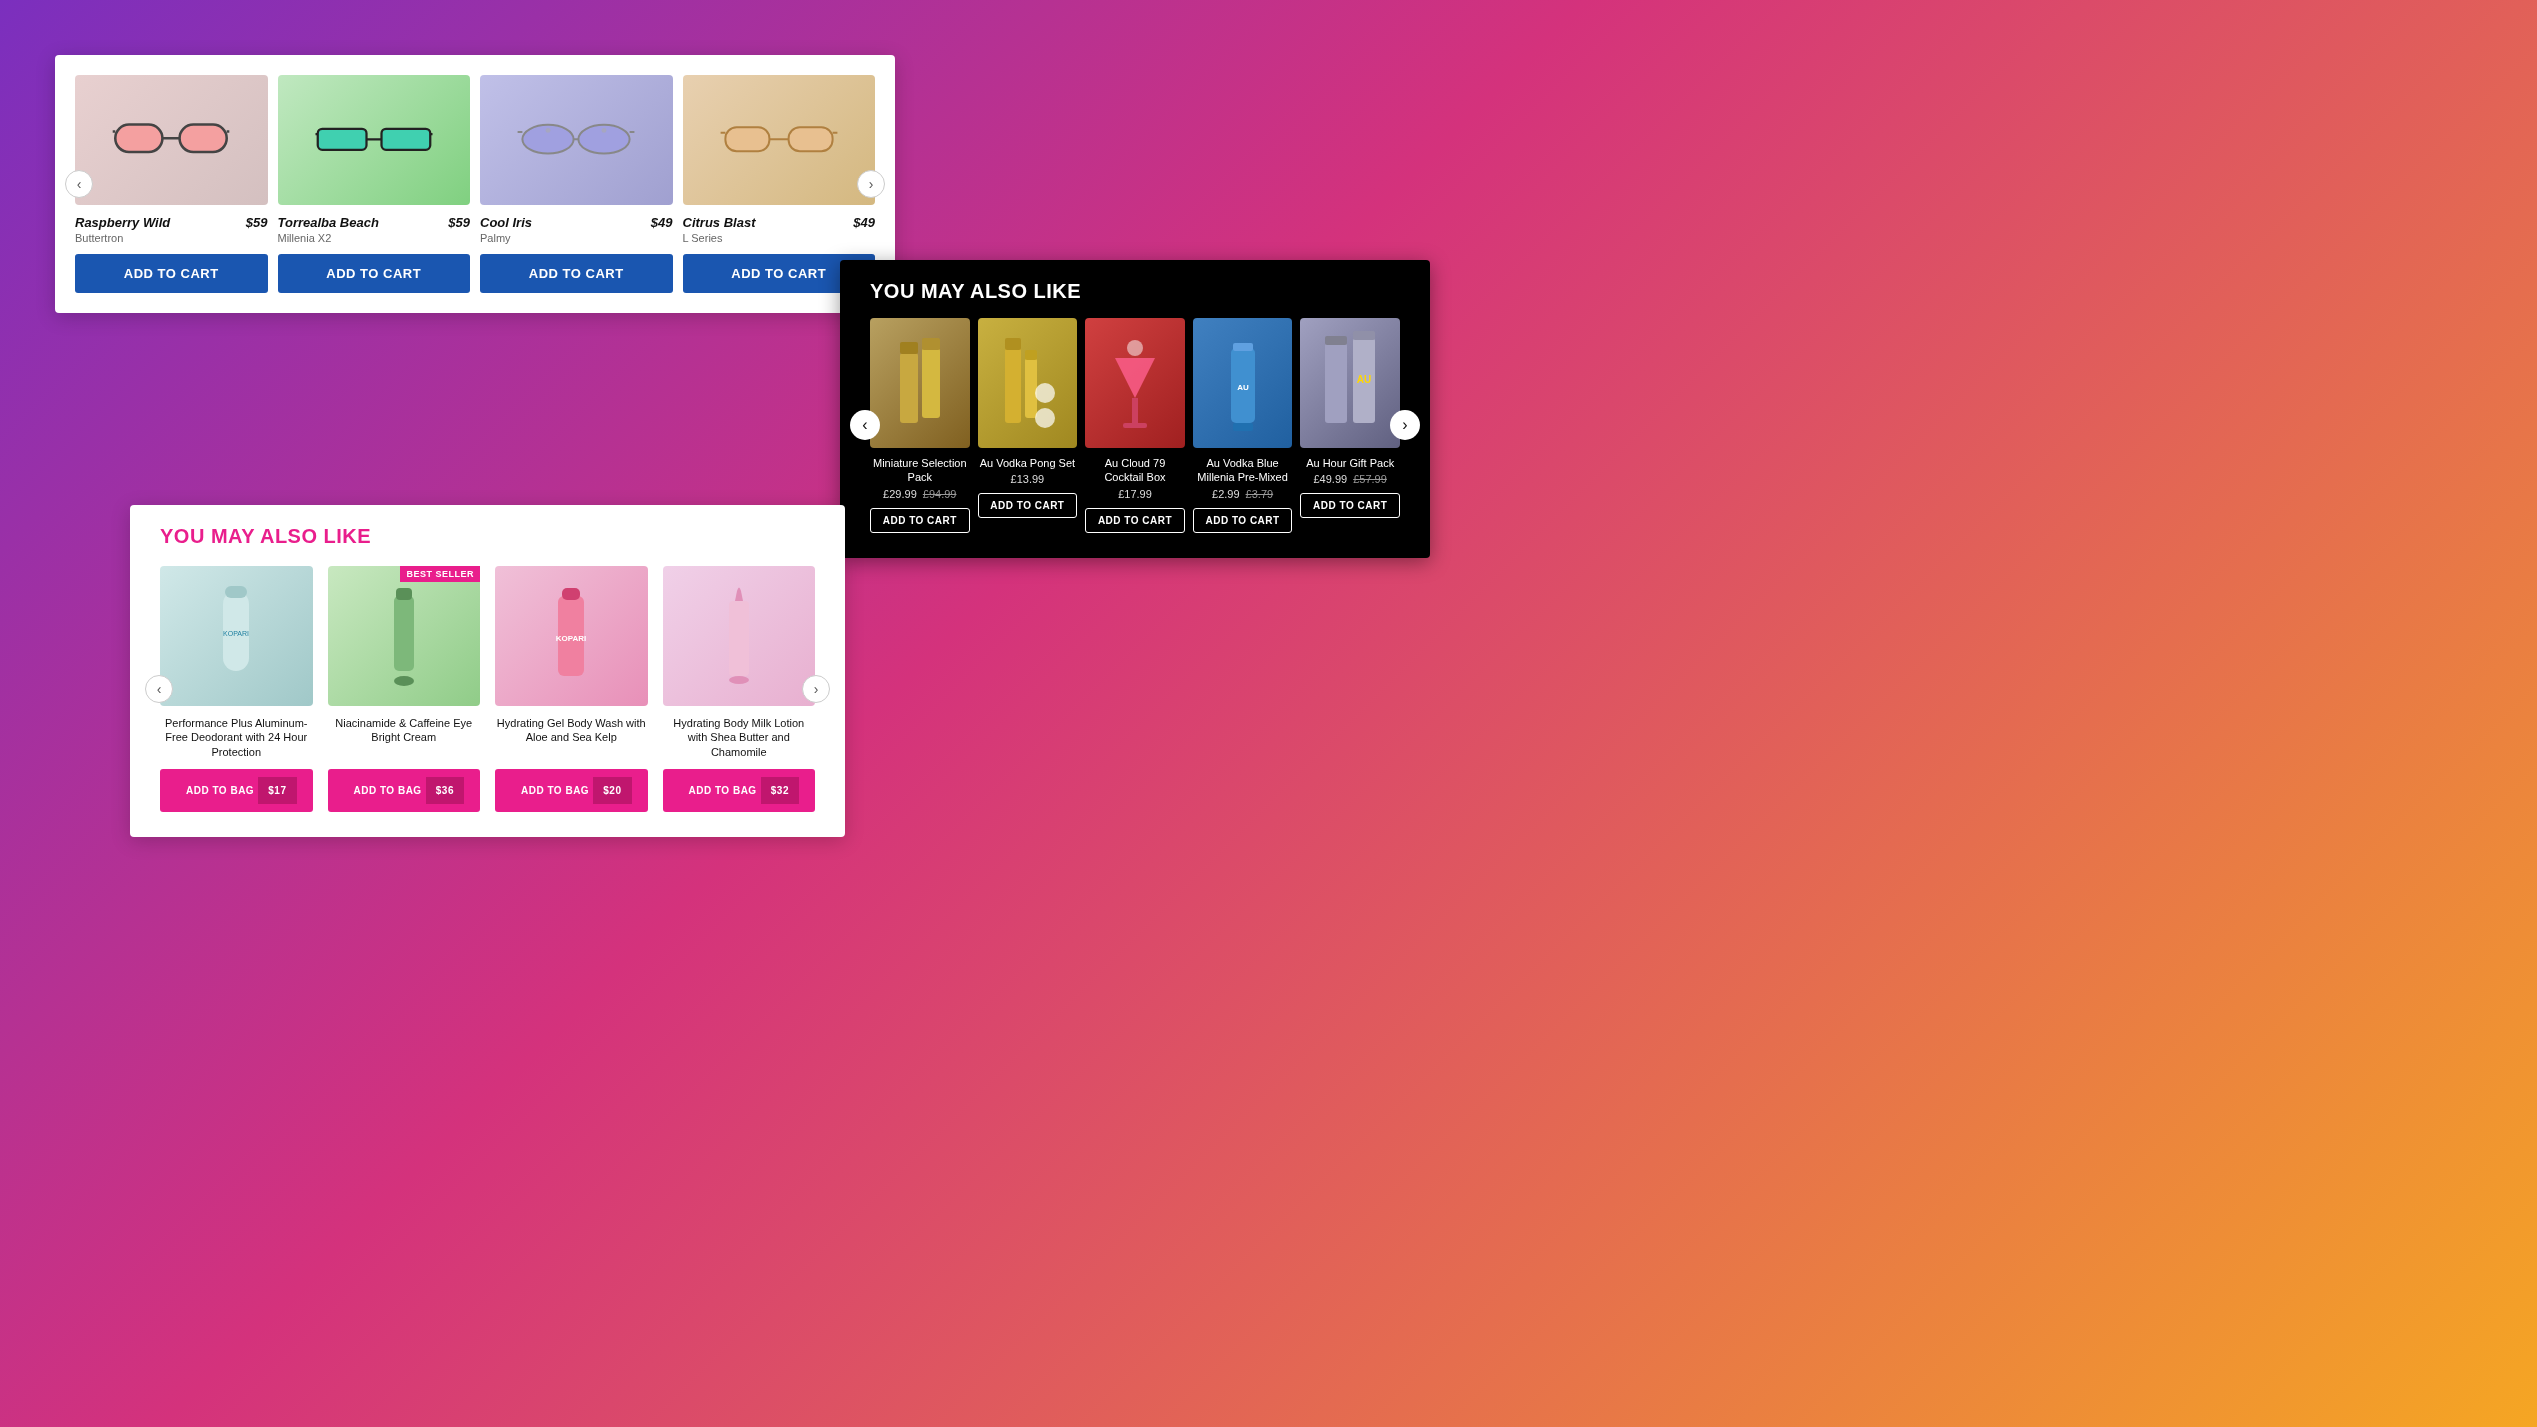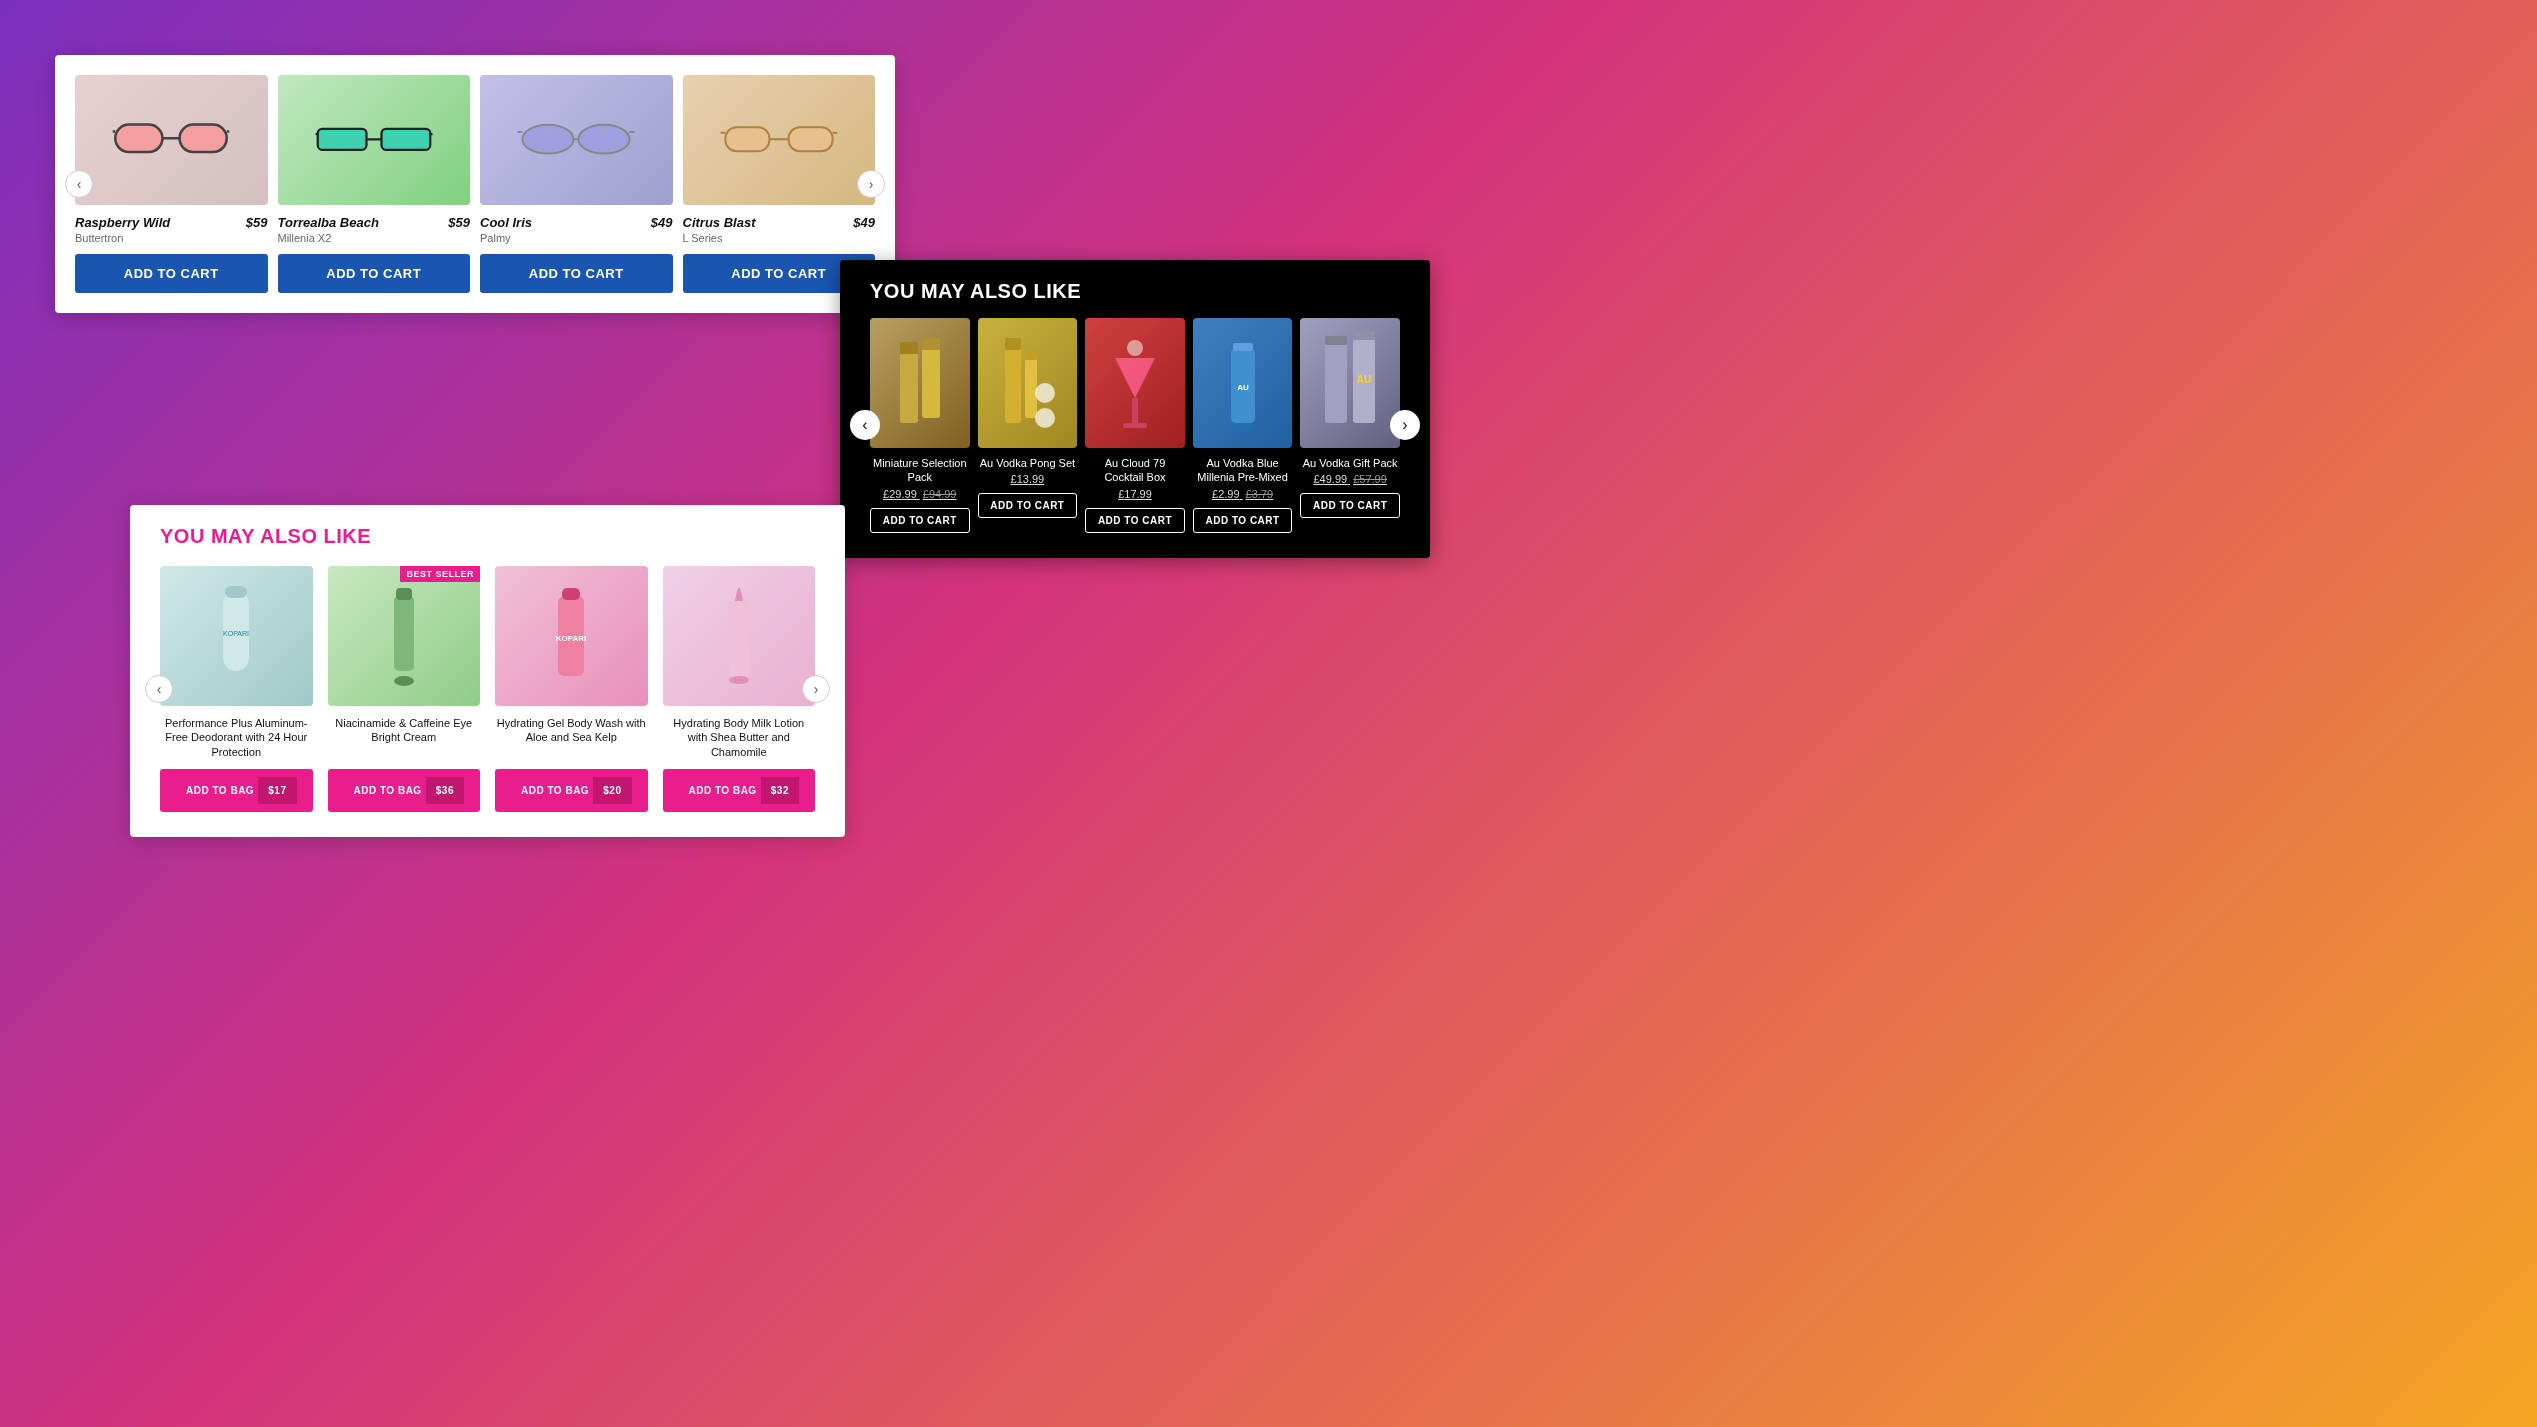--- a/index.html
+++ b/index.html
@@ -183,21 +183,20 @@
       color: #fff;
       text-align: center;
       margin-bottom: 3px;
       line-height: 1.3;
     }
     .black-product-price {
       font-size: 11px;
       color: #ddd;
       text-align: center;
       margin-bottom: 8px;
-      text-decoration: underline;
     }
     .black-product-price .strikethrough {
       text-decoration: line-through;
       color: #999;
       margin-left: 3px;
     }
     .black-add-btn {
       background: #000;
       color: #fff;
       border: 1px solid #fff;
@@ -493,21 +492,21 @@
       <div class="black-product-card">
         <div class="black-product-img img-gift">
           <svg width="60" height="110" viewBox="0 0 60 110">
             <rect x="5" y="15" width="22" height="80" rx="3" fill="#a0a0c0"></rect>
             <rect x="5" y="8" width="22" height="9" rx="2" fill="#808090"></rect>
             <rect x="33" y="10" width="22" height="85" rx="3" fill="#b0b0c8"></rect>
             <rect x="33" y="3" width="22" height="9" rx="2" fill="#9090a8"></rect>
             <text x="44" y="55" text-anchor="middle" fill="gold" font-size="10" font-weight="bold">AU</text>
           </svg>
         </div>
-        <div class="black-product-name">Au Vodka Gift Pack</div>
+        <div class="black-product-name">Au Hour Gift Pack</div>
         <div class="black-product-price">
           <span>£49.99</span>
           <span class="strikethrough">£57.99</span>
         </div>
         <button class="black-add-btn">ADD TO CART</button>
       </div>
 
     </div>
     <button class="black-carousel-btn right">›</button>
   </div>

